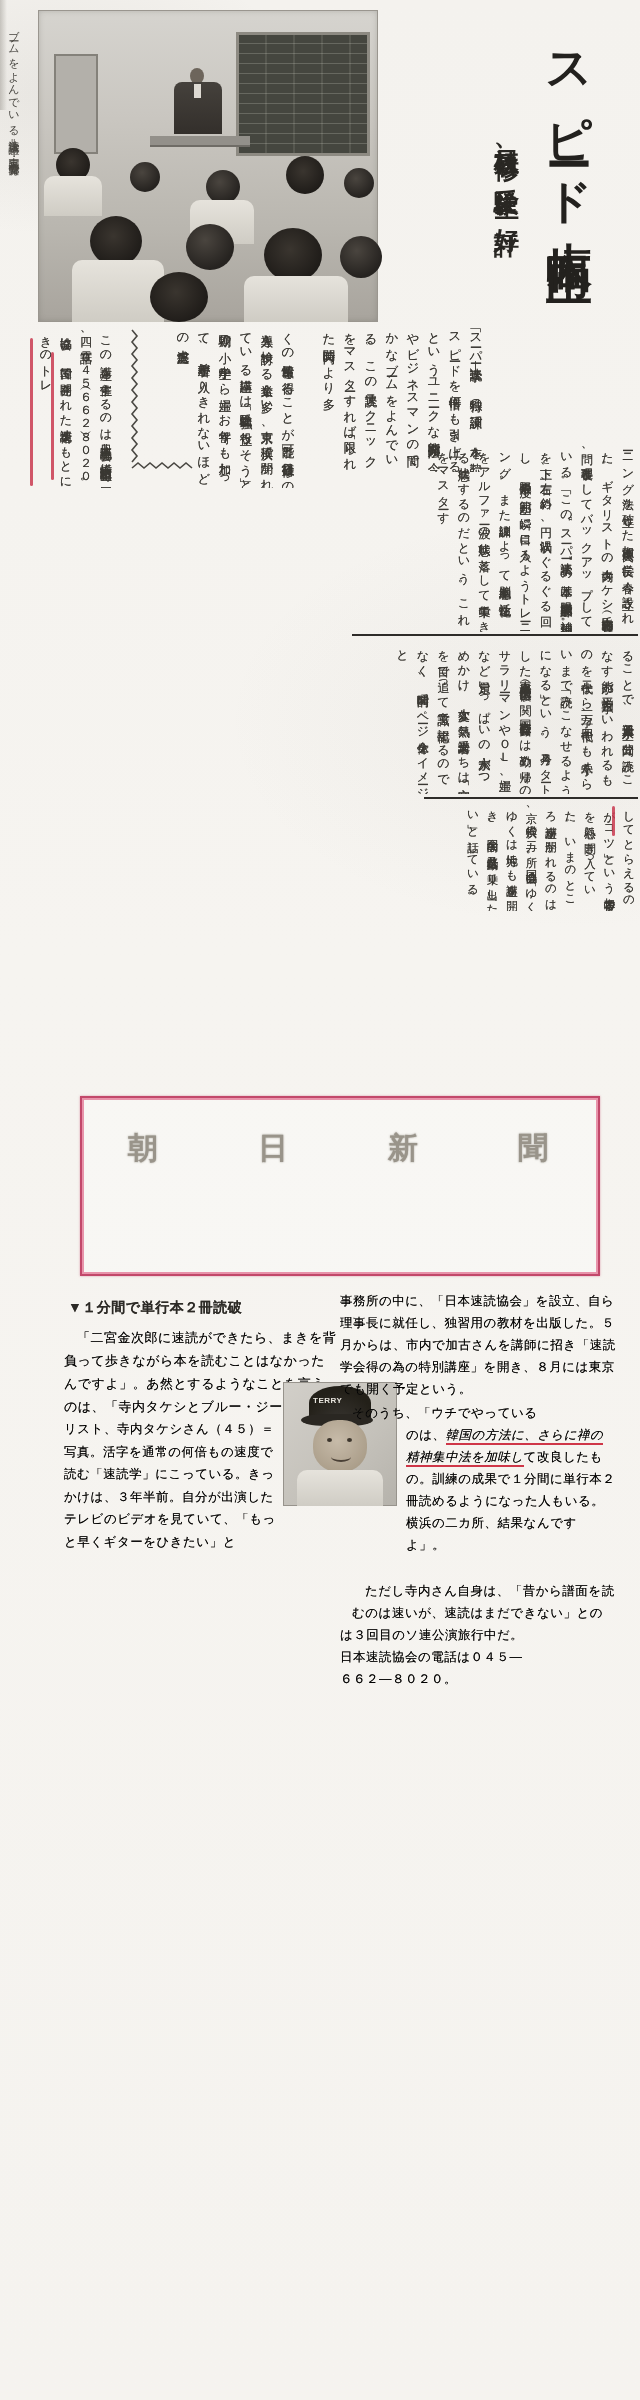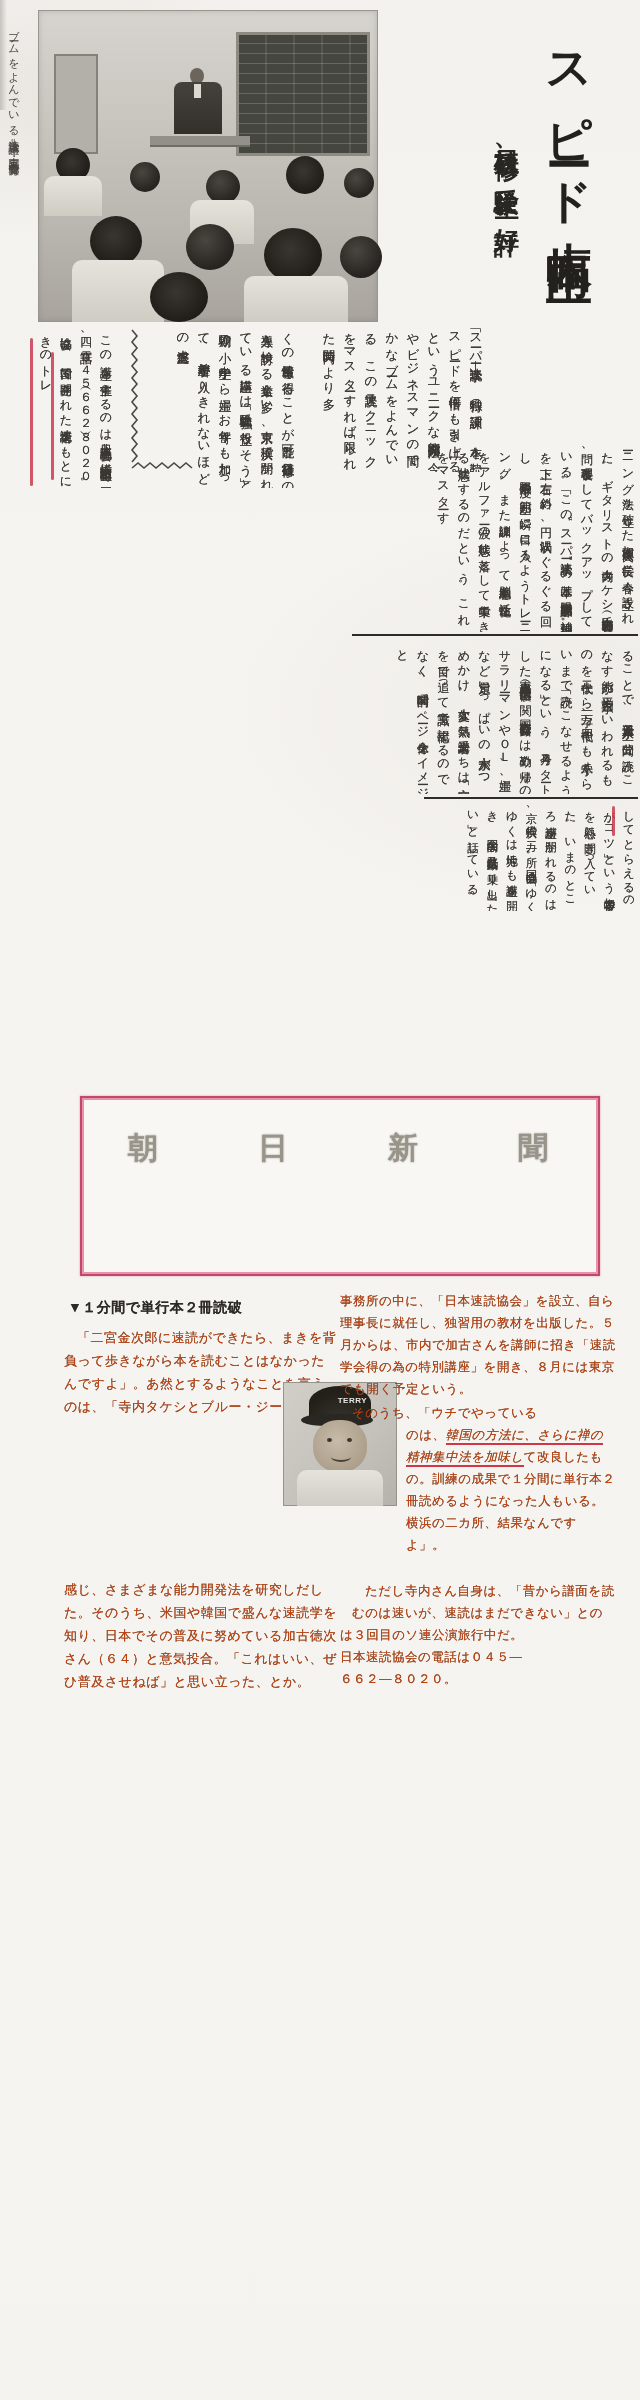--- a/index.html
+++ b/index.html
@@ -13,21 +13,21 @@
     color:#34322e; overflow:hidden;
   }
   .abs{position:absolute;}
   .v{writing-mode:vertical-rl; text-orientation:mixed; overflow:hidden;}
   .bodytext{
     font-size:12.5px; line-height:21px; letter-spacing:1px;
     color:#3a3833; text-shadow:0 0 .5px rgba(60,58,52,.8);
   }
   .htext{
     font-size:13px; line-height:23px; letter-spacing:.5px;
-    color:#c2410c; text-shadow:0 0 .5px rgba(60,58,52,.8);
+    color:#000000; text-shadow:0 0 .5px rgba(60,58,52,.8);
   }
   .serif{font-family:"Liberation Serif", serif;}
   .rule{background:#2e2c29; height:2px;}
   .redline{background:#c93a50; opacity:.85; width:3px; border-radius:2px;}
   .red-underline{border-bottom:2px solid #cf3648; padding-bottom:1px;font-style:italic;}
   
   #photo1{
     background:linear-gradient(180deg,#d6d4cf 0%,#c9c6c0 35%,#b9b6af 70%,#a8a49d 100%);
     box-shadow:0 0 0 1px #9a968f inset, 0 0 6px rgba(90,88,82,.35) inset;
   }
@@ -43,21 +43,21 @@
   .hair{background:radial-gradient(circle at 45% 40%, #3a352f, #1e1b18 75%); border-radius:50%;}
   .shirt{background:linear-gradient(180deg,#e6e3dc,#cfccc4); border-radius:10px 10px 0 0;}
   .desk{background:#93908a; box-shadow:0 2px 0 #6f6c66;}
   
   #photo2{
     background:linear-gradient(135deg,#d2cfc9 0%,#c4c1ba 60%,#b5b2ab 100%);
     box-shadow:0 0 0 1px #97938c inset;
   }
   .cap{background:radial-gradient(circle at 50% 120%, #3a3733, #232019 70%); border-radius:50% 50% 8% 8%;}
   .capbrim{background:#2a2722;border-radius:40%/60%;}
-  .capText{color:#e8e5de;font-size:8px;font-weight:bold;letter-spacing:.5px;text-align:right;}
+  .capText{color:#e8e5de;font-size:8px;font-weight:bold;letter-spacing:.5px;text-align:left;}
   .face{background:radial-gradient(circle at 45% 40%, #c7bba9, #a99c88 80%); border-radius:46%;}
   .smile{border-bottom:2px solid #4a4036;border-radius:0 0 50% 50%;}
   .eye{background:#3c352c;border-radius:50%;}
   
   #mastbox{
     border:2px solid #c2486a;
     box-shadow:0 0 0 2px #e893aa inset, 0 0 2px rgba(194,72,106,.5);
     background:rgba(255,255,255,.25);
   }
   .mastchar{
@@ -141,22 +141,22 @@
     <span class="mastchar">聞</span>
   </div>
 </section>
 
 <section class="abs" style="left:0;top:1290px;width:640px;height:400px;">
 
   <div class="abs htext" style="left:68px;top:6px;width:260px;font-weight:bold;font-size:14px;color:#2c2a26;">▼１分間で単行本２冊読破</div>
 
   <div class="abs htext" style="left:64px;top:36px;width:274px;height:94px;overflow:hidden;text-indent:13px;">「二宮金次郎に速読ができたら、まきを背負って歩きながら本を読むことはなかったんですよ」。あ然とするようなことを言うのは、「寺内タケシとブルー・ジーンズ」のギタ</div>
 
+  <div class="abs htext" style="left:64px;top:128px;width:212px;height:160px;overflow:hidden;font-size:12.5px;line-height:22.5px;">リスト、寺内タケシさん（４５）＝写真。活字を通常の何倍もの速度で読む「速読学」にこっている。きっかけは、３年半前。自分が出演したテレビのビデオを見ていて、「もっと早くギターをひきたい」と</div>
 
-  <div class="abs htext" style="left:64px;top:288px;width:274px;height:112px;overflow:hidden;">感じ、さまざまな能力開発法を研究しだした。そのうち、米国や韓国で盛んな速読学を知り、日本でその普及に努めている加古徳次さん（６４）と意気投合。「これはいい、ぜひ普及させねば」と思い立った、とか。</div>
 
   <div class="abs" id="photo2" style="left:283px;top:92px;width:114px;height:124px;">
     <div class="abs cap" style="left:26px;top:4px;width:62px;height:34px;"></div>
     <div class="abs capText" style="left:30px;top:14px;width:54px;">TERRY</div>
     <div class="abs capbrim" style="left:18px;top:32px;width:72px;height:12px;"></div>
     <div class="abs face" style="left:30px;top:38px;width:54px;height:52px;"></div>
     <div class="abs eye" style="left:44px;top:56px;width:5px;height:4px;"></div>
     <div class="abs eye" style="left:64px;top:56px;width:5px;height:4px;"></div>
     <div class="abs smile" style="left:48px;top:70px;width:20px;height:8px;"></div>
     <div class="abs shirt" style="left:14px;top:88px;width:86px;height:36px;"></div>

